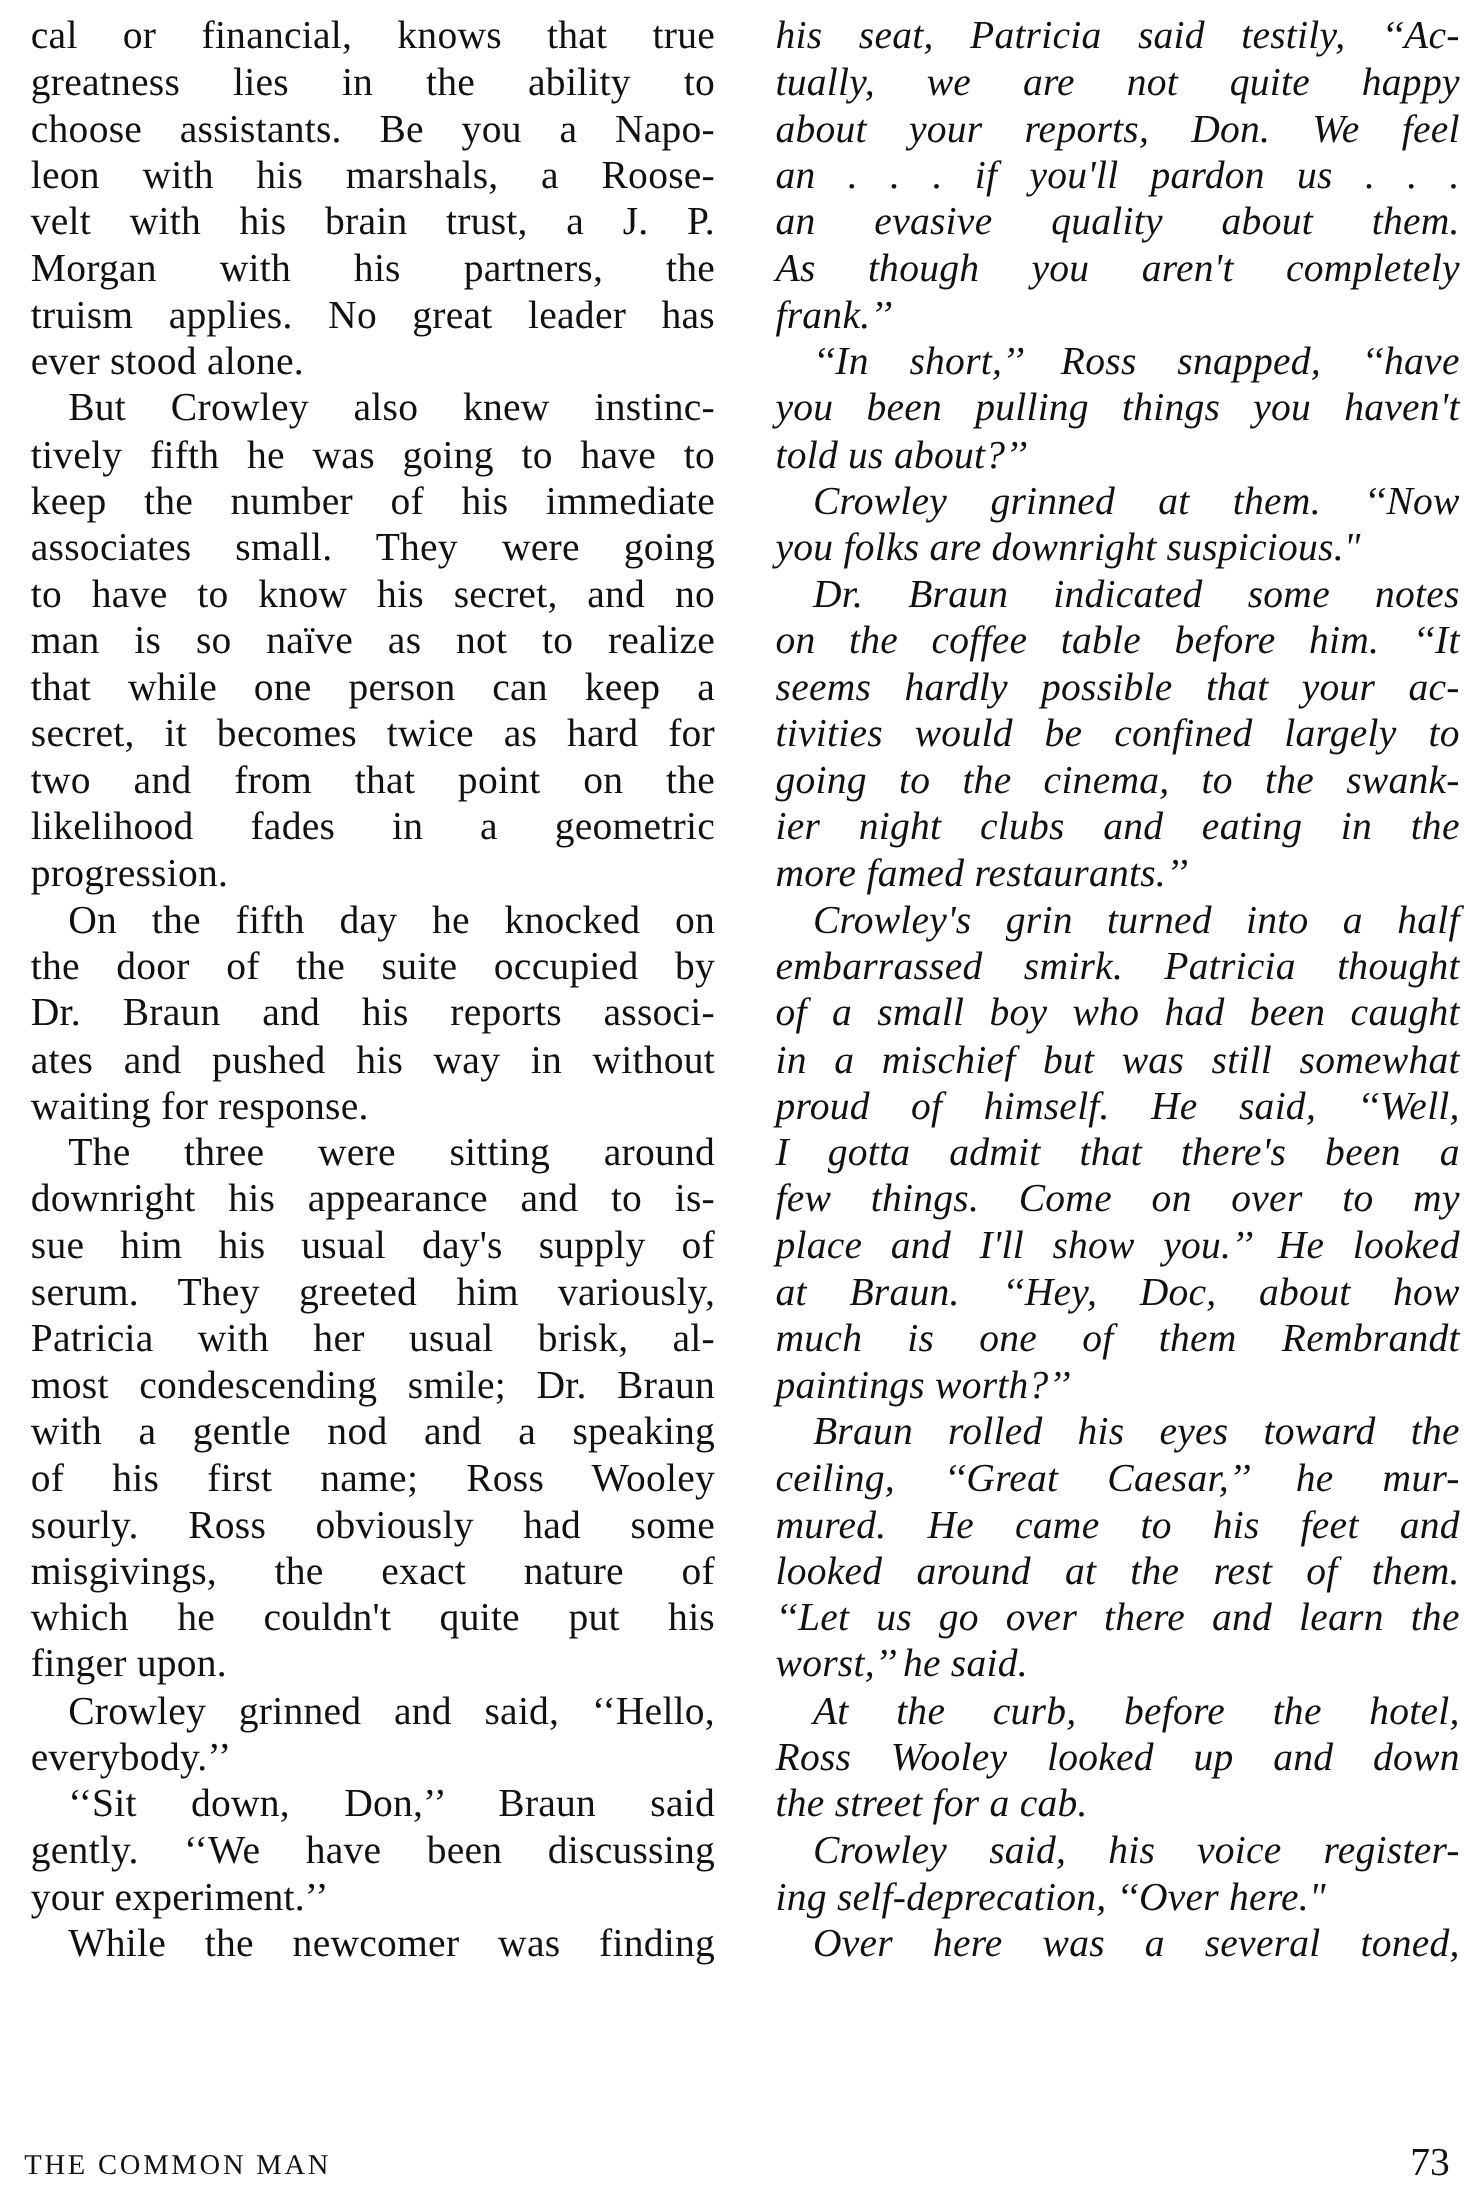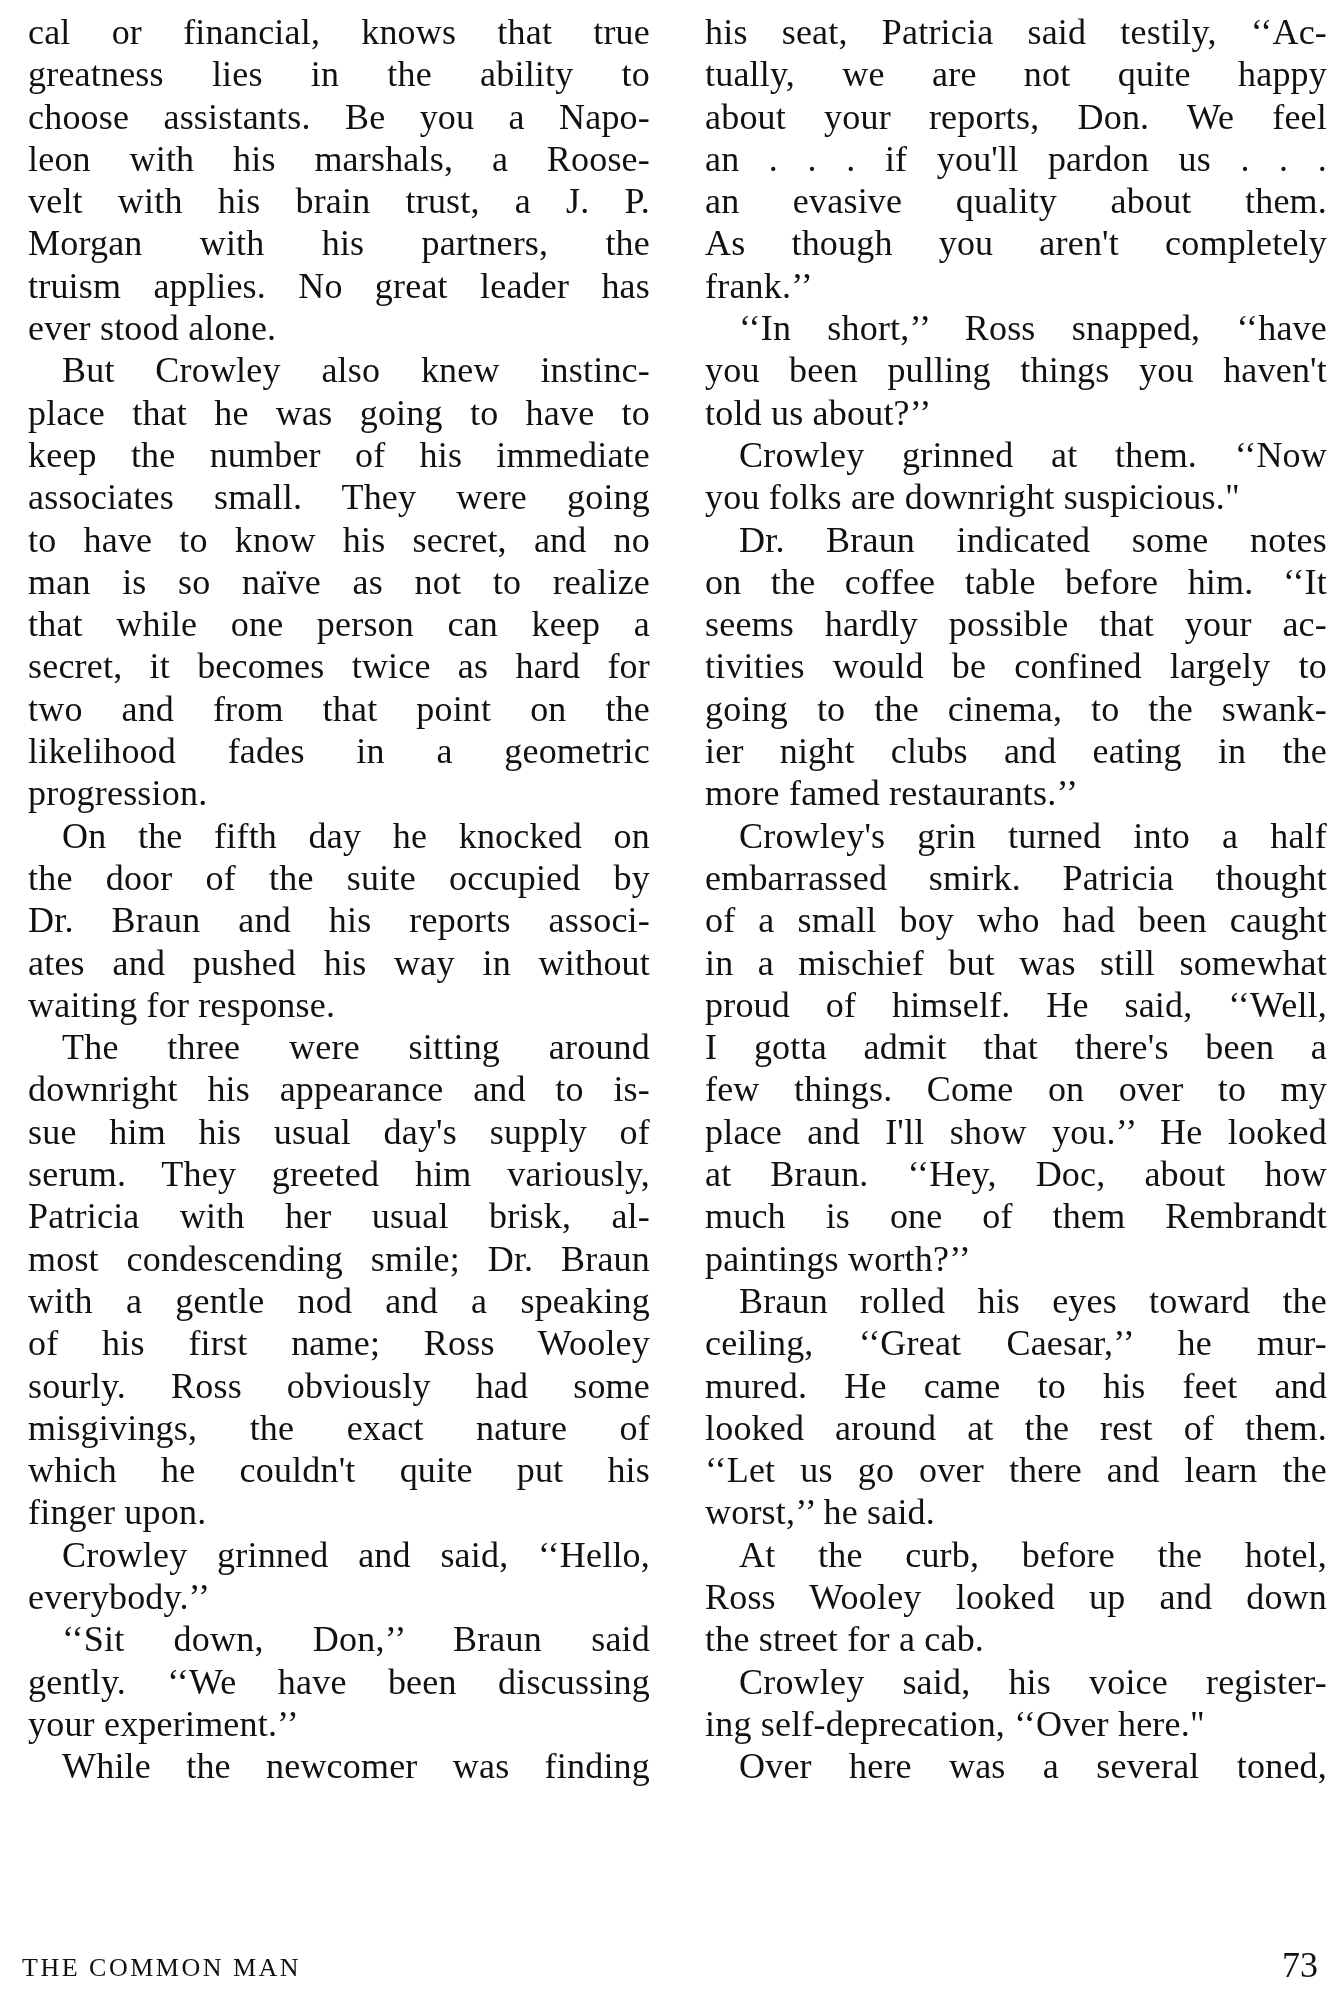--- a/index.html
+++ b/index.html
@@ -1,20 +1,20 @@
 <!DOCTYPE html>
 <html><head>
   <meta charset="utf-8">
   <style>
     html, body { margin: 0; padding: 0; background: #ffffff; }
     body { width: 1340px; height: 1994px; position: relative; overflow: hidden;
            font-family: "Liberation Serif", "DejaVu Serif", serif; color: #111111; }
     .col { position: absolute; top: 11px; }
     .col.left { left: 28px; width: 622px; }
-    .col.right { left: 705px; width: 622px; }
+    .col.right { left: 705px; width: 622px; font-style: italic; }
     .line { display: block; height: 42.3px; line-height: 42.3px; font-size: 36px;
             white-space: nowrap; text-align: justify; text-align-last: justify;
             letter-spacing: 0.2px; }
     .line.end { text-align-last: left; }
     .line.indent { padding-left: 34px; }
     .footer-title { position: absolute; left: 22px; top: 1953px; font-size: 26px;
                     letter-spacing: 2.5px; font-family: "Liberation Serif", serif; }
     .page-num { position: absolute; right: 22px; top: 1944px; font-size: 36px;
                 font-family: "Liberation Serif", serif; }
   </style>
@@ -24,21 +24,21 @@
 <div class="col left">
     <span class="line">cal or financial, knows that true</span>
     <span class="line">greatness lies in the ability to</span>
     <span class="line">choose assistants. Be you a Napo-</span>
     <span class="line">leon with his marshals, a Roose-</span>
     <span class="line">velt with his brain trust, a J. P.</span>
     <span class="line">Morgan with his partners, the</span>
     <span class="line">truism applies. No great leader has</span>
     <span class="line end">ever stood alone.</span>
     <span class="line indent">But Crowley also knew instinc-</span>
-    <span class="line">place that he was going to have to</span>
+    <span class="line">tively fifth he was going to have to</span>
     <span class="line">keep the number of his immediate</span>
     <span class="line">associates small. They were going</span>
     <span class="line">to have to know his secret, and no</span>
     <span class="line">man is so naïve as not to realize</span>
     <span class="line">that while one person can keep a</span>
     <span class="line">secret, it becomes twice as hard for</span>
     <span class="line">two and from that point on the</span>
     <span class="line">likelihood fades in a geometric</span>
     <span class="line end">progression.</span>
     <span class="line indent">On the fifth day he knocked on</span>

